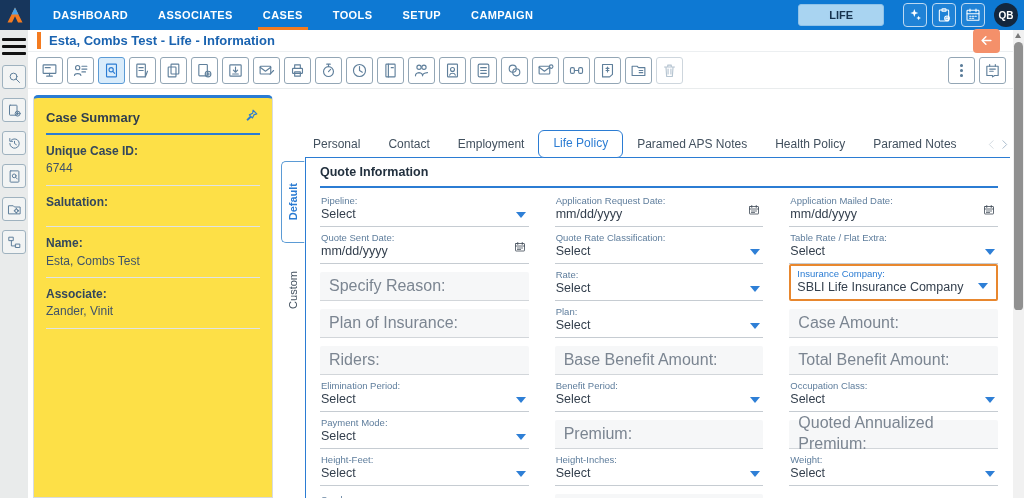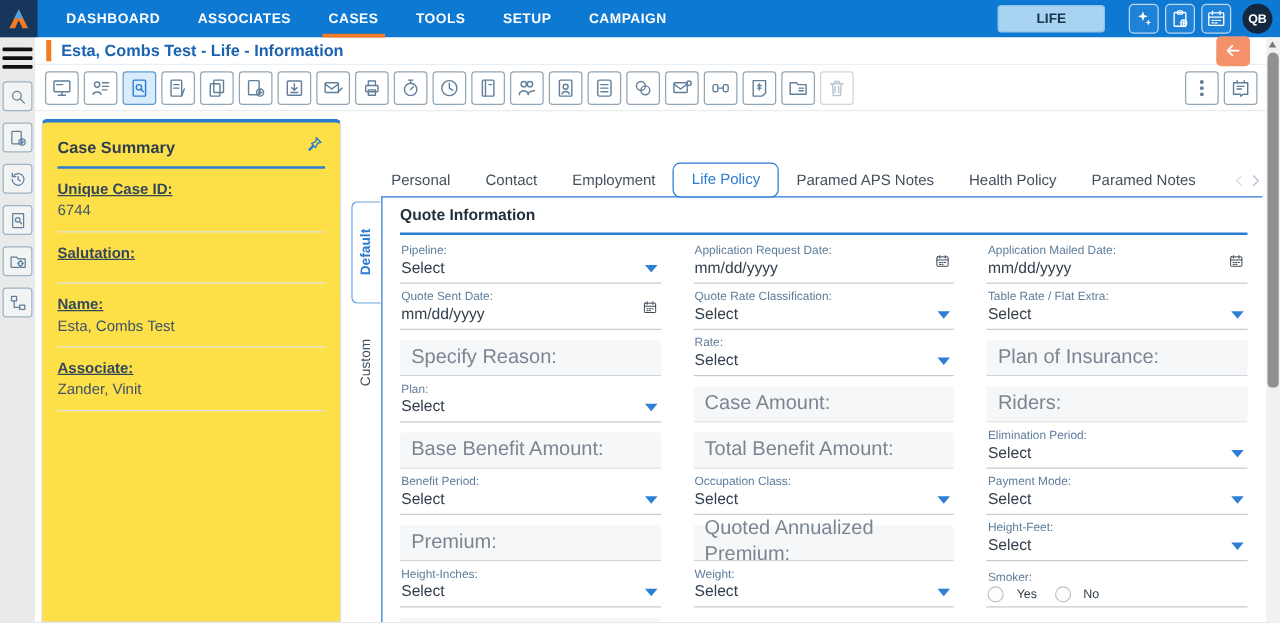--- a/index.html
+++ b/index.html
@@ -57,21 +57,21 @@
   .workspace { flex:1; display:flex; padding:6px 14px 0 5px; overflow:hidden; }
 
   .case-card { width:240px; flex-shrink:0; border:1px solid #d7dbdf; border-top:3px solid #2b7cd3;
     border-radius:5px 5px 0 0; padding:0 12px; background:#fde047; }
   .cs-header { display:flex; align-items:center; justify-content:space-between; padding:10px 0 7px 0;
     border-bottom:2px solid #2b7cd3; }
   .cs-title { font-size:13px; font-weight:bold; color:#2f3e4e; }
   .pin-btn { background:none; border:none; color:#2b7cd3; cursor:pointer; width:18px; height:18px; padding:0; }
   .pin-btn svg { width:15px; height:15px; }
   .cs-field { padding:8px 0 7px 0; border-bottom:1px solid #dfe3e6; }
-  .cs-label { font-size:12px; font-weight:bold; color:#33475c; line-height:1.45;text-decoration:underline; }
+  .cs-label { font-size:12px; font-weight:bold; color:#33475c; line-height:1.45; }
   .cs-value { font-size:12px; color:#40536a; line-height:1.45; min-height:8px; }
 
   .detail { flex:1; margin-left:8px; min-width:0; display:flex; flex-direction:column; }
   .tabs { display:flex; align-items:flex-end; height:29px; padding-left:18px;margin-top:33px; }
   .tab { padding:5px 14px 6px 14px; font-size:12px; color:#42505e; cursor:pointer; white-space:nowrap; }
   .tab.active { color:#2b7cd3; border:1px solid #2b7cd3; border-radius:6px; background:#fff;
     margin-bottom:-1px; position:relative; z-index:3; padding-bottom:7px; }
   .tab.truncated { max-width:40px; overflow:hidden; padding-right:0; }
   .tab-nav-btn { border:none; background:none; color:#9fb4c6; width:20px; height:20px; cursor:pointer;
     display:flex; align-items:center; justify-content:center; margin-bottom:3px; }
@@ -501,20 +501,27 @@
                       <div class="fld-label">Specify Reason:</div>
                     </div>
                   </div>
                   <div class="fld ">
                     <div class="fld-inner">
                       <div class="fld-label">Rate:</div>
                       <div class="fld-value">Select</div>
                       <span class="caret"></span>
                     </div>
                   </div>
+                  <div class="fld  hl">
+                    <div class="fld-inner">
+                      <div class="fld-label">Insurance Company:</div>
+                      <div class="fld-value">SBLI Life Insurance Company</div>
+                      <span class="caret"></span>
+                    </div>
+                  </div>
                   <div class="fld empty">
                     <div class="fld-inner">
                       <div class="fld-label">Plan of Insurance:</div>
                     </div>
                   </div>
                   <div class="fld ">
                     <div class="fld-inner">
                       <div class="fld-label">Plan:</div>
                       <div class="fld-value">Select</div>
                       <span class="caret"></span>

